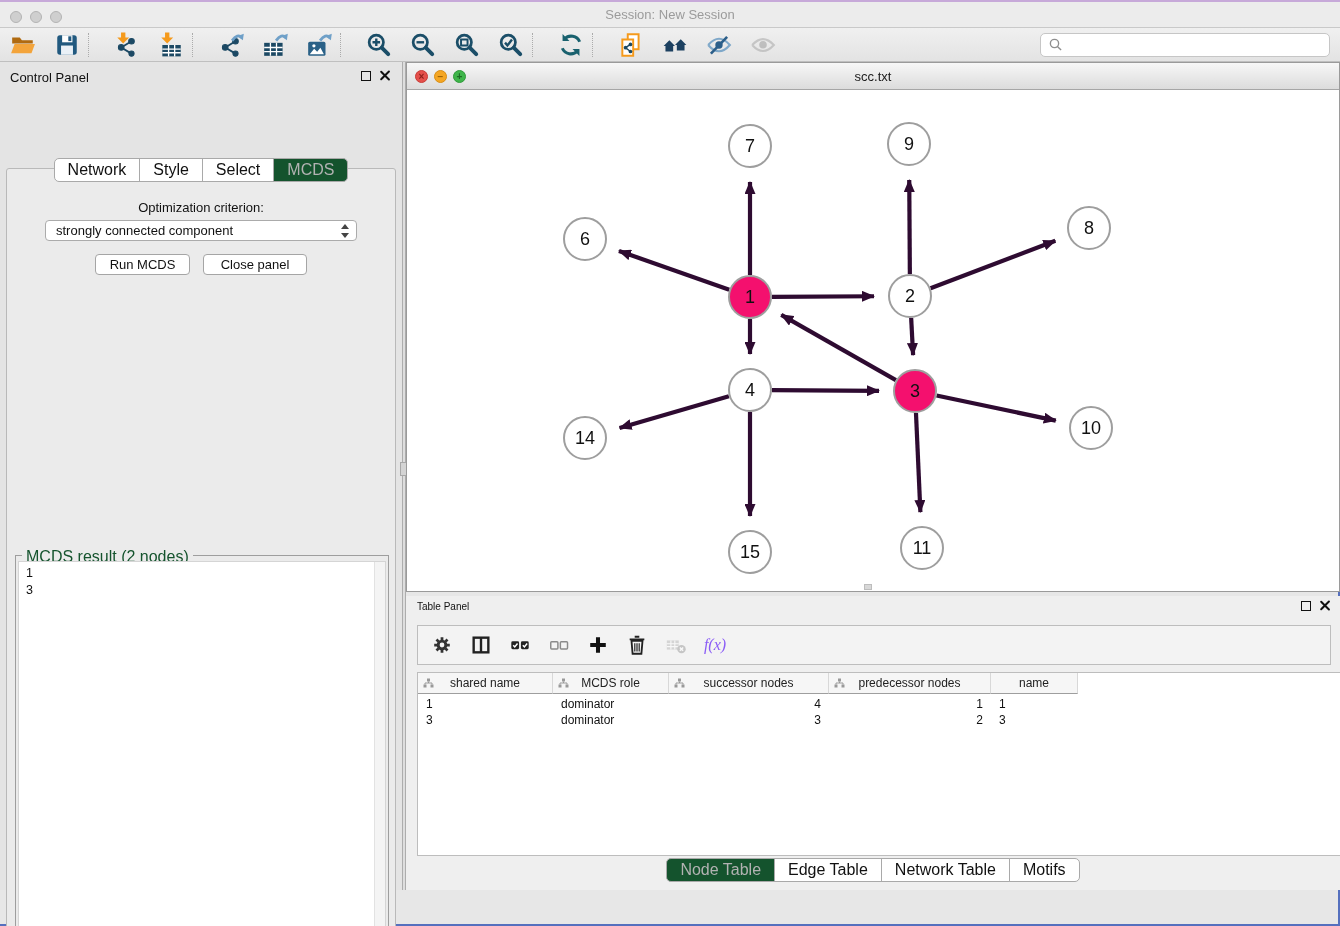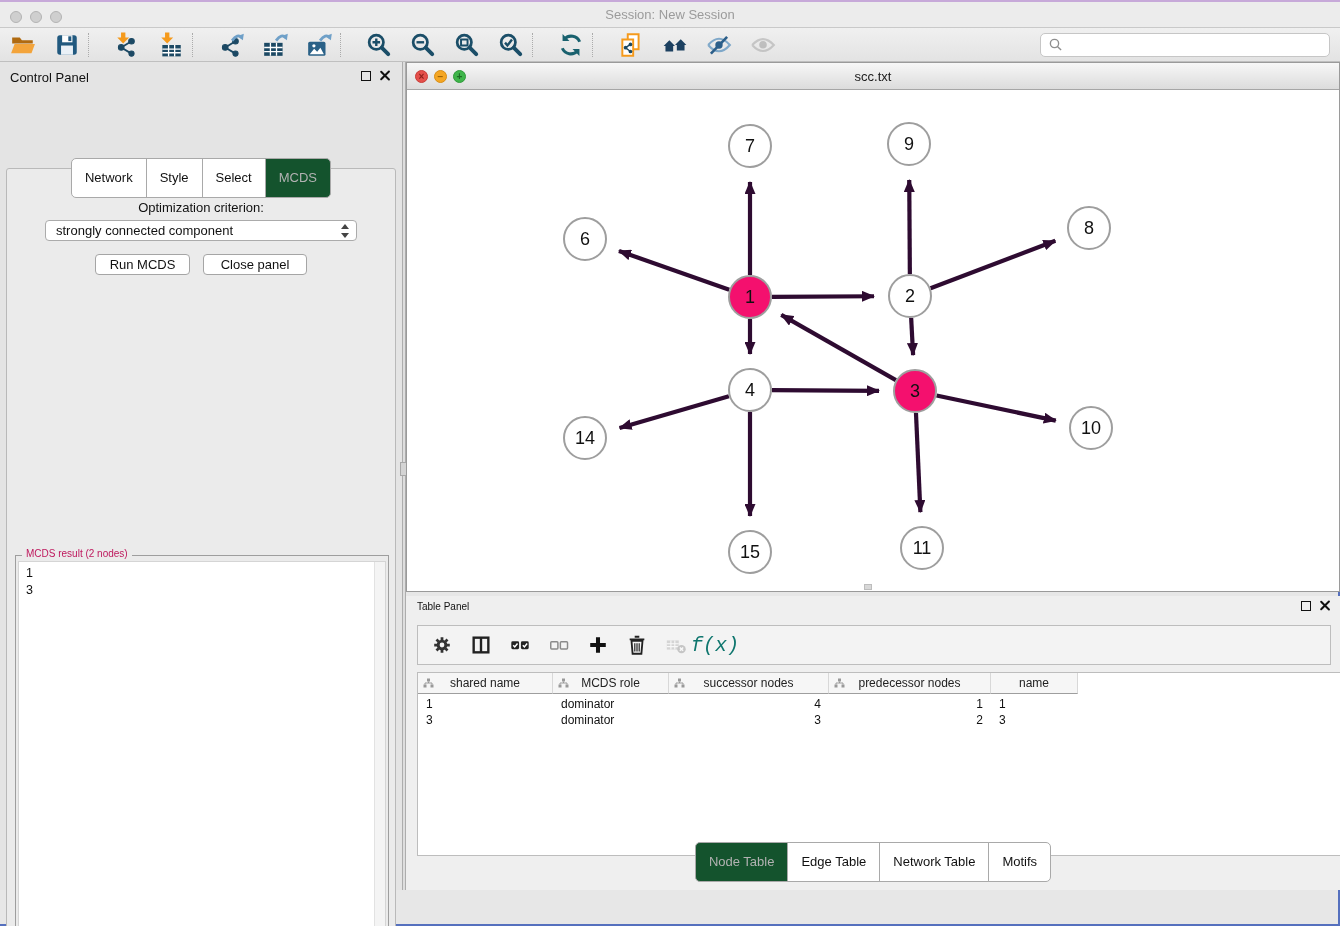--- a/index.html
+++ b/index.html
@@ -29,38 +29,38 @@
   #control-panel { left:0; top:62px; width:402px; height:828px; background:#E4E4E4; }
   #cp-header { position:absolute; left:10px; top:8px; font-size:13px; color:#111; }
   .win-btns { position:absolute; top:8px; display:flex; gap:8px; align-items:center; }
   .float-btn { width:10px; height:10px; border:1.5px solid #111; display:inline-block; }
   .close-x { position:relative; width:11px; height:11px; display:inline-block; }
   .close-x:before,.close-x:after { content:""; position:absolute; left:5px; top:-1px; width:2.4px; height:13px; background:#111; border-radius:1px; }
   .close-x:before { transform:rotate(45deg); }
   .close-x:after { transform:rotate(-45deg); }
 
   .seg-tabs { display:flex; }
-  .seg-tab { font-size:13px; padding:12px 13px; background:#fff; border:1px solid #A9A9A9; margin-left:-1px; color:#111; line-height:14px; }
+  .seg-tab { font-size:16px; padding:4px 13px; background:#fff; border:1px solid #A9A9A9; margin-left:-1px; color:#111; line-height:14px; }
   .seg-tab:first-child { border-radius:5px 0 0 5px; margin-left:0; }
   .seg-tab:last-child { border-radius:0 5px 5px 0; }
   .seg-tab.sel { background:#14532d; color:#B2B2B2; }
   #cp-tabs { position:absolute; left:0; top:96px; width:100%; display:flex; justify-content:center; z-index:2; }
   #cp-pane { position:absolute; left:6px; top:106px; width:390px; height:770px; background:#EBEBEB; border:1px solid #B9B9B9; border-radius:3px; z-index:1; }
 
   #opt-label { position:absolute; left:0; top:31px; width:100%; text-align:center; font-size:13px; color:#111; }
   #opt-select { position:absolute; left:38px; top:51px; width:312px; height:21px; background:#fff; border:1px solid #ABABAB; border-radius:4px; font-size:13px; display:flex; align-items:center; padding:0 22px 0 10px; color:#111; }
   .spin { position:absolute; right:6px; top:3px; width:9px; height:14px; }
   .spin:before { content:""; position:absolute; left:0; top:0; border-left:4.5px solid transparent; border-right:4.5px solid transparent; border-bottom:5px solid #444; }
   .spin:after { content:""; position:absolute; left:0; bottom:0; border-left:4.5px solid transparent; border-right:4.5px solid transparent; border-top:5px solid #444; }
   .mac-btn { position:absolute; height:21px; background:#fff; border:1px solid #A5A5A5; border-radius:4px; font-size:13px; color:#111; display:flex; align-items:center; justify-content:center; font-family:"Liberation Sans",sans-serif; }
   #run-btn { left:88px; top:85px; width:95px; }
   #close-btn { left:196px; top:85px; width:104px; }
 
   #result-group { position:absolute; left:8px; top:386px; width:374px; height:376px; border:1px solid #9E9E9E; }
-  #result-label { position:absolute; left:6px; top:-8px; background:#EBEBEB; padding:0 4px; font-size:10px; color:#be185d; }
+  #result-label { position:absolute; left:6px; top:-8px; background:#EBEBEB; padding:0 4px; font-size:16px; color:#14532d; }
   #result-area { position:absolute; left:2px; top:5px; right:2px; bottom:2px; background:#fff; border:1px solid #D5D5D5; }
   #result-text { position:absolute; left:7px; top:3px; font-size:12.5px; color:#111; line-height:17px; white-space:pre; }
   #result-scroll { position:absolute; right:0; top:0; width:11px; height:100%; background:#F4F4F4; border-left:1px solid #E2E2E2; }
 
   
   #vsplit { left:402px; top:62px; width:4px; height:828px; background:#DEDEDE; border-left:1px solid #ADADAD; border-right:1px solid #ADADAD; }
   #vsplit-grip { position:absolute; left:-3px; top:400px; width:8px; height:14px; background:#D4D4D4; border:1px solid #A8A8A8; }
 
   
   #net-window { left:406px; top:62px; width:934px; height:530px; border:1px solid #9A9A9A; background:#fff; }
@@ -72,21 +72,21 @@
   #tl-max   { left:46px; background:#3FB54A; border:1px solid #2F9A3A; color:#1D6B24; }
   #net-canvas { position:absolute; left:0; top:27px; width:932px; height:501px; background:#fff; overflow:hidden; }
   .gnode { position:absolute; width:44px; height:44px; border-radius:50%; border:2.5px solid #9E9E9E; background:#fff; display:flex; align-items:center; justify-content:center; font-size:18px; color:#111; }
   #net-grip { position:absolute; left:457px; bottom:1px; width:8px; height:6px; background:#D8D8D8; border:1px solid #BDBDBD; }
 
   
   #table-panel { left:406px; top:596px; width:934px; height:294px; background:#EFEFEF; }
   #tp-header { position:absolute; left:11px; top:5px; font-size:10px; color:#111; }
   #tp-toolbar { position:absolute; left:11px; top:29px; width:914px; height:40px; background:#F3F3F3; border:1px solid #BDBDBD; display:flex; align-items:center; padding-left:10px; gap:11px; }
   .tt-icon { width:28px; height:28px; display:flex; align-items:center; justify-content:center; }
-  .fx { font-family:Liberation Mono, monospace; font-style:italic; font-size:20px; color:#0f766e; }
+  .fx { font-family:Liberation Serif, serif; font-style:italic; font-size:16px; color:#8b5cf6; }
   #tp-table { position:absolute; left:11px; top:76px; width:964px; height:184px; background:#fff; border:1px solid #BDBDBD; overflow:hidden; }
   #tp-head { position:absolute; left:0; top:0; height:21px; display:flex; }
   .th { background:#F6F6F6; border-right:1px solid #D8D8D8; border-bottom:1px solid #9E9E9E; display:flex; align-items:center; justify-content:center; gap:5px; font-size:12px; color:#222; position:relative; }
   .th .sort-ic { position:absolute; left:5px; top:5px; }
   .tr { position:absolute; left:0; height:16px; display:flex; }
   .td { font-size:12px; color:#111; padding:0 8px; line-height:16px; white-space:nowrap; overflow:hidden; }
   #tp-tabs { position:absolute; left:0; bottom:8px; width:100%; display:flex; justify-content:center; }
 
   
   #statusbar { left:0; top:890px; width:1340px; height:34px; background:#EDEDED; border-top:1px solid #C2C2C2; }

